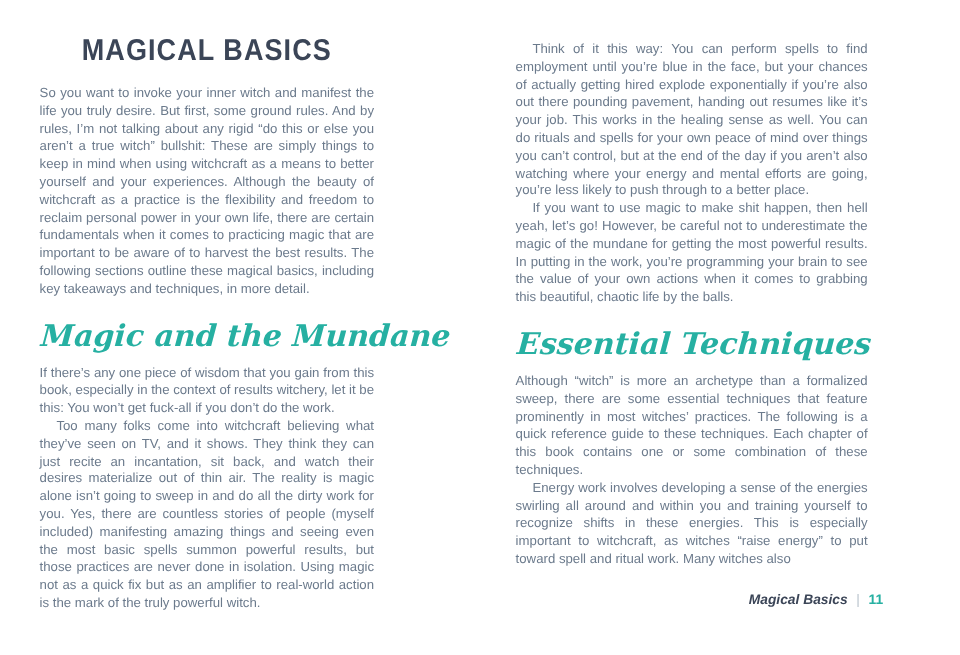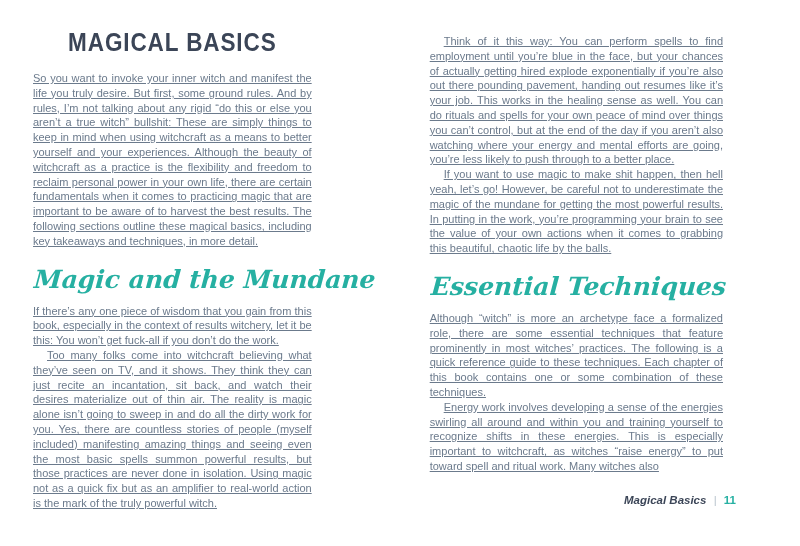--- a/index.html
+++ b/index.html
@@ -26,21 +26,20 @@
     white-space: nowrap;
   }
 
   .body-par {
     color: #6b7a8c;
     font-size: 11px;
     line-height: 14.8px;
     text-align: justify;
     margin: 0;
     hyphens: auto;
-    text-decoration: underline;
     -webkit-hyphens: auto;
   }
   .indent { text-indent: 14px; }
 
   .script-heading {
     font-family: "DejaVu Serif", serif;
     font-style: italic;
     color: #26b0a2;
     font-size: 25px;
     line-height: 30px;
@@ -92,21 +91,21 @@
     <p class="body-par">So you want to invoke your inner witch and manifest the life you truly desire. But first, some ground rules. And by rules, I’m not talking about any rigid “do this or else you aren’t a true witch” bullshit: These are simply things to keep in mind when using witchcraft as a means to better yourself and your experiences. Although the beauty of witchcraft as a practice is the flexibility and freedom to reclaim personal power in your own life, there are certain fundamentals when it comes to practicing magic that are important to be aware of to harvest the best results. The following sections outline these magical basics, including key takeaways and techniques, in more detail.</p>
     <h2 class="script-heading">Magic and the Mundane</h2>
     <p class="body-par">If there’s any one piece of wisdom that you gain from this book, especially in the context of results witchery, let it be this: You won’t get fuck-all if you don’t do the work.</p>
     <p class="body-par indent">Too many folks come into witchcraft believing what they’ve seen on TV, and it shows. They think they can just recite an incantation, sit back, and watch their desires materialize out of thin air. The reality is magic alone isn’t going to sweep in and do all the dirty work for you. Yes, there are countless stories of people (myself included) manifesting amazing things and seeing even the most basic spells summon powerful results, but those practices are never done in isolation. Using magic not as a quick fix but as an amplifier to real-world action is the mark of the truly powerful witch.</p>
   </div>
 
   <div class="page page-right">
     <p class="body-par indent">Think of it this way: You can perform spells to find employment until you’re blue in the face, but your chances of actually getting hired explode exponentially if you’re also out there pounding pavement, handing out resumes like it’s your job. This works in the healing sense as well. You can do rituals and spells for your own peace of mind over things you can’t control, but at the end of the day if you aren’t also watching where your energy and mental efforts are going, you’re less likely to push through to a better place.</p>
     <p class="body-par indent">If you want to use magic to make shit happen, then hell yeah, let’s go! However, be careful not to underestimate the magic of the mundane for getting the most powerful results. In putting in the work, you’re programming your brain to see the value of your own actions when it comes to grabbing this beautiful, chaotic life by the balls.</p>
     <h2 class="script-heading">Essential Techniques</h2>
-    <p class="body-par">Although “witch” is more an archetype face a formalized role, there are some essential techniques that feature prominently in most witches’ practices. The following is a quick reference guide to these techniques. Each chapter of this book contains one or some combination of these techniques.</p>
+    <p class="body-par">Although “witch” is more an archetype than a formalized sweep, there are some essential techniques that feature prominently in most witches’ practices. The following is a quick reference guide to these techniques. Each chapter of this book contains one or some combination of these techniques.</p>
     <p class="body-par indent">Energy work involves developing a sense of the energies swirling all around and within you and training yourself to recognize shifts in these energies. This is especially important to witchcraft, as witches “raise energy” to put toward spell and ritual work. Many witches also</p>
     <div class="folio-right">
       <span class="running-head">Magical Basics</span>
       <span class="folio-divider">|</span>
       <span class="folio-num">11</span>
     </div>
   </div>
 
 </div>
 

